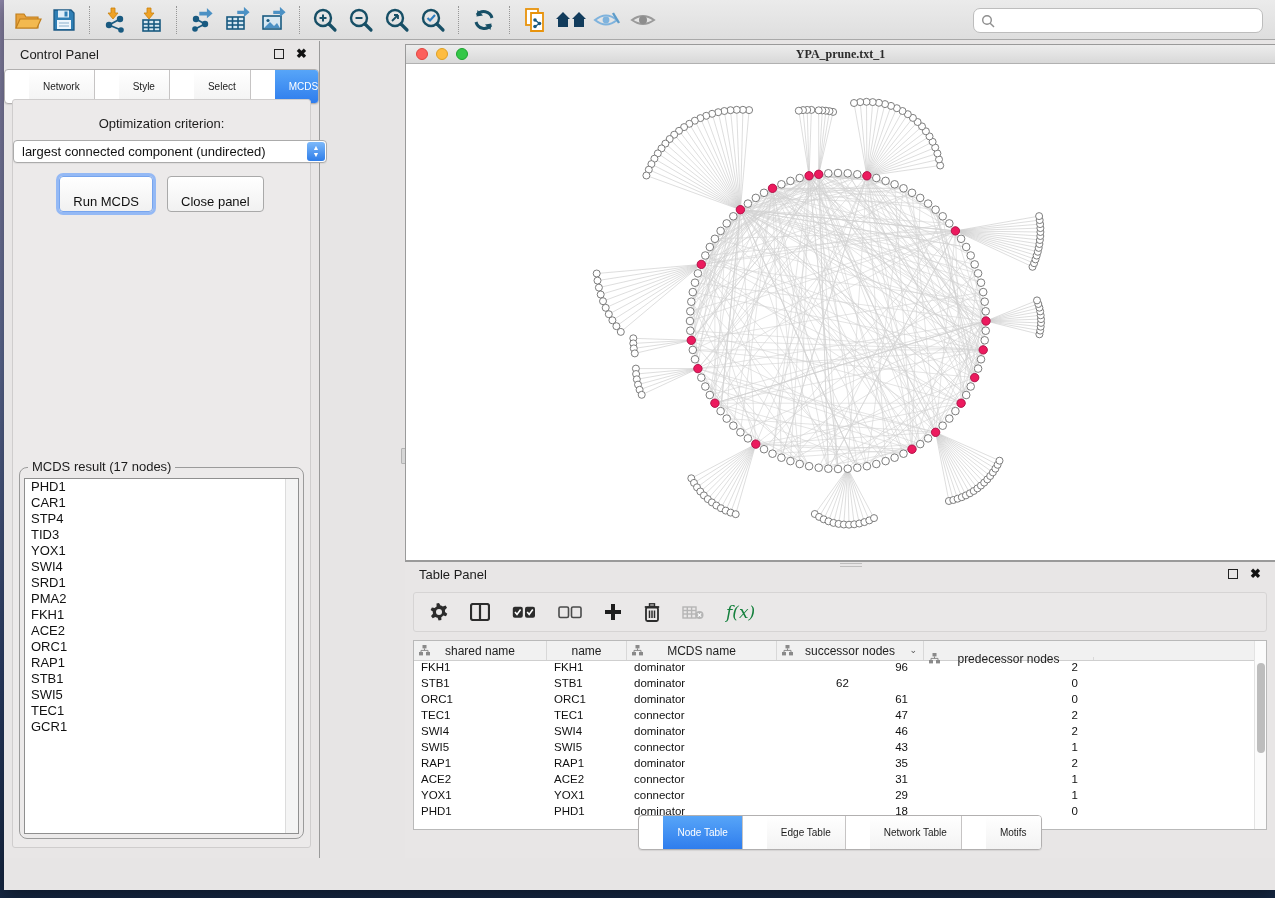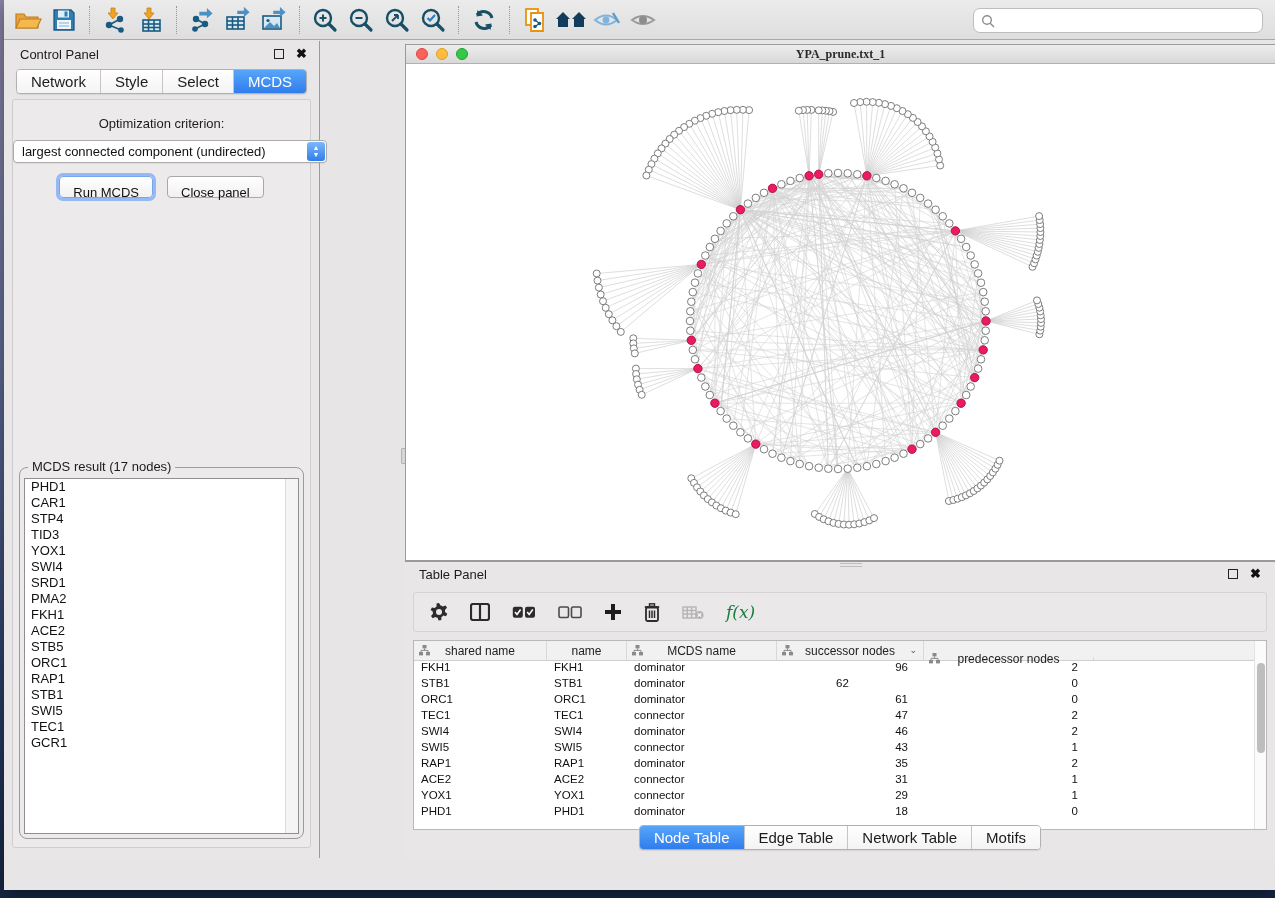--- a/index.html
+++ b/index.html
@@ -30,38 +30,38 @@
   .control-panel { position:absolute; left:0; top:41px; width:316px; bottom:32px;
     background:#e8e6e6; border-right:1px solid #9a9a9a; }
   .panel-header { height:26px; display:flex; align-items:center; padding:0 12px 0 16px;
     font-size:13px; color:#1d1d1d; }
   .panel-header .spacer { flex:1; }
   .win-float { width:10px; height:10px; border:1.6px solid #222; margin-right:12px; cursor:default; }
   .win-close { font-size:13px; font-weight:bold; color:#111; cursor:default; line-height:10px; }
   .tabs-row { display:flex; justify-content:center; margin-top:2px; }
   .seg { display:flex; border:1px solid #b2b0b0; border-radius:4px; overflow:hidden;
     background:#fff; box-shadow:0 1px 1px rgba(0,0,0,.08); }
-  .seg .tab { padding:3px 14px; font-size:15px; color:#1c1c1c; background:linear-gradient(#ffffff,#f3f3f3);
-    border-right:1px solid #c6c4c4; cursor:default; }
+  .seg .tab { padding:11px 14px; font-size:10px; color:#1c1c1c; background:linear-gradient(#ffffff,#f3f3f3);
+    border-right:1px solid #c6c4c4; cursor:default;margin-left:24px; }
   .seg .tab:last-child { border-right:none; }
   .seg .tab.active { background:linear-gradient(#57a5f8,#2f7ded); color:#fff; }
 
   .cp-content { position:absolute; left:8px; right:8px; top:58px; bottom:10px;
     background:#eceaea; border:1px solid #cfcdcd; border-radius:3px; }
   .opt-label { text-align:center; font-size:13px; color:#1c1c1c; margin-top:16px; }
   .dropdown { margin:9px auto 0 auto; width:314px; height:23px; background:#fff;
     border:1px solid #ababab; border-radius:4px; display:flex; align-items:center;
     font-size:13px; color:#111; padding-left:8px; position:relative; cursor:default;
     box-shadow:0 1px 1px rgba(0,0,0,.06); }
   .dropdown .stepper { position:absolute; right:1px; top:1px; bottom:1px; width:18px;
     border-radius:3px; background:linear-gradient(#7db9fa,#2e7de9);
     display:flex; flex-direction:column; align-items:center; justify-content:center; gap:1px; }
   .dropdown .stepper span { color:#fff; font-size:7px; line-height:6px; }
   .btn-row { display:flex; justify-content:center; gap:14px; margin-top:13px; }
-  .mac-btn { height:22px; padding:8px 13px; font-size:13px; color:#111;
+  .mac-btn { height:22px; padding:17px 13px; font-size:13px; color:#111;
     background:linear-gradient(#ffffff,#f1f1f1); border:1px solid #a9a9a9; border-radius:4px;
     cursor:default; font-family:"Liberation Sans",sans-serif; }
   .mac-btn.focus { box-shadow:0 0 0 3px rgba(77,144,254,.55); border-color:#77a5ee; }
 
   .mcds-box { position:absolute; left:6px; right:6px; top:367px; bottom:8px;
     border:1px solid #9b9b9b; border-radius:8px; padding:8px 4px 4px 4px; }
   .mcds-legend { position:absolute; top:-9px; left:8px; background:#eceaea; padding:0 4px;
     font-size:13px; color:#1c1c1c; }
   .mcds-list { position:absolute; left:4px; right:4px; top:10px; bottom:4px; background:#fff;
     border:1px solid #8f8f8f; overflow:hidden; }
@@ -318,21 +318,20 @@
         <div class="mcds-item">PHD1</div>
             <div class="mcds-item">CAR1</div>
             <div class="mcds-item">STP4</div>
             <div class="mcds-item">TID3</div>
             <div class="mcds-item">YOX1</div>
             <div class="mcds-item">SWI4</div>
             <div class="mcds-item">SRD1</div>
             <div class="mcds-item">PMA2</div>
             <div class="mcds-item">FKH1</div>
             <div class="mcds-item">ACE2</div>
-            <div class="mcds-item">STB5</div>
             <div class="mcds-item">ORC1</div>
             <div class="mcds-item">RAP1</div>
             <div class="mcds-item">STB1</div>
             <div class="mcds-item">SWI5</div>
             <div class="mcds-item">TEC1</div>
             <div class="mcds-item">GCR1</div>
           </div>
       </div>
     </div>
   </div>

